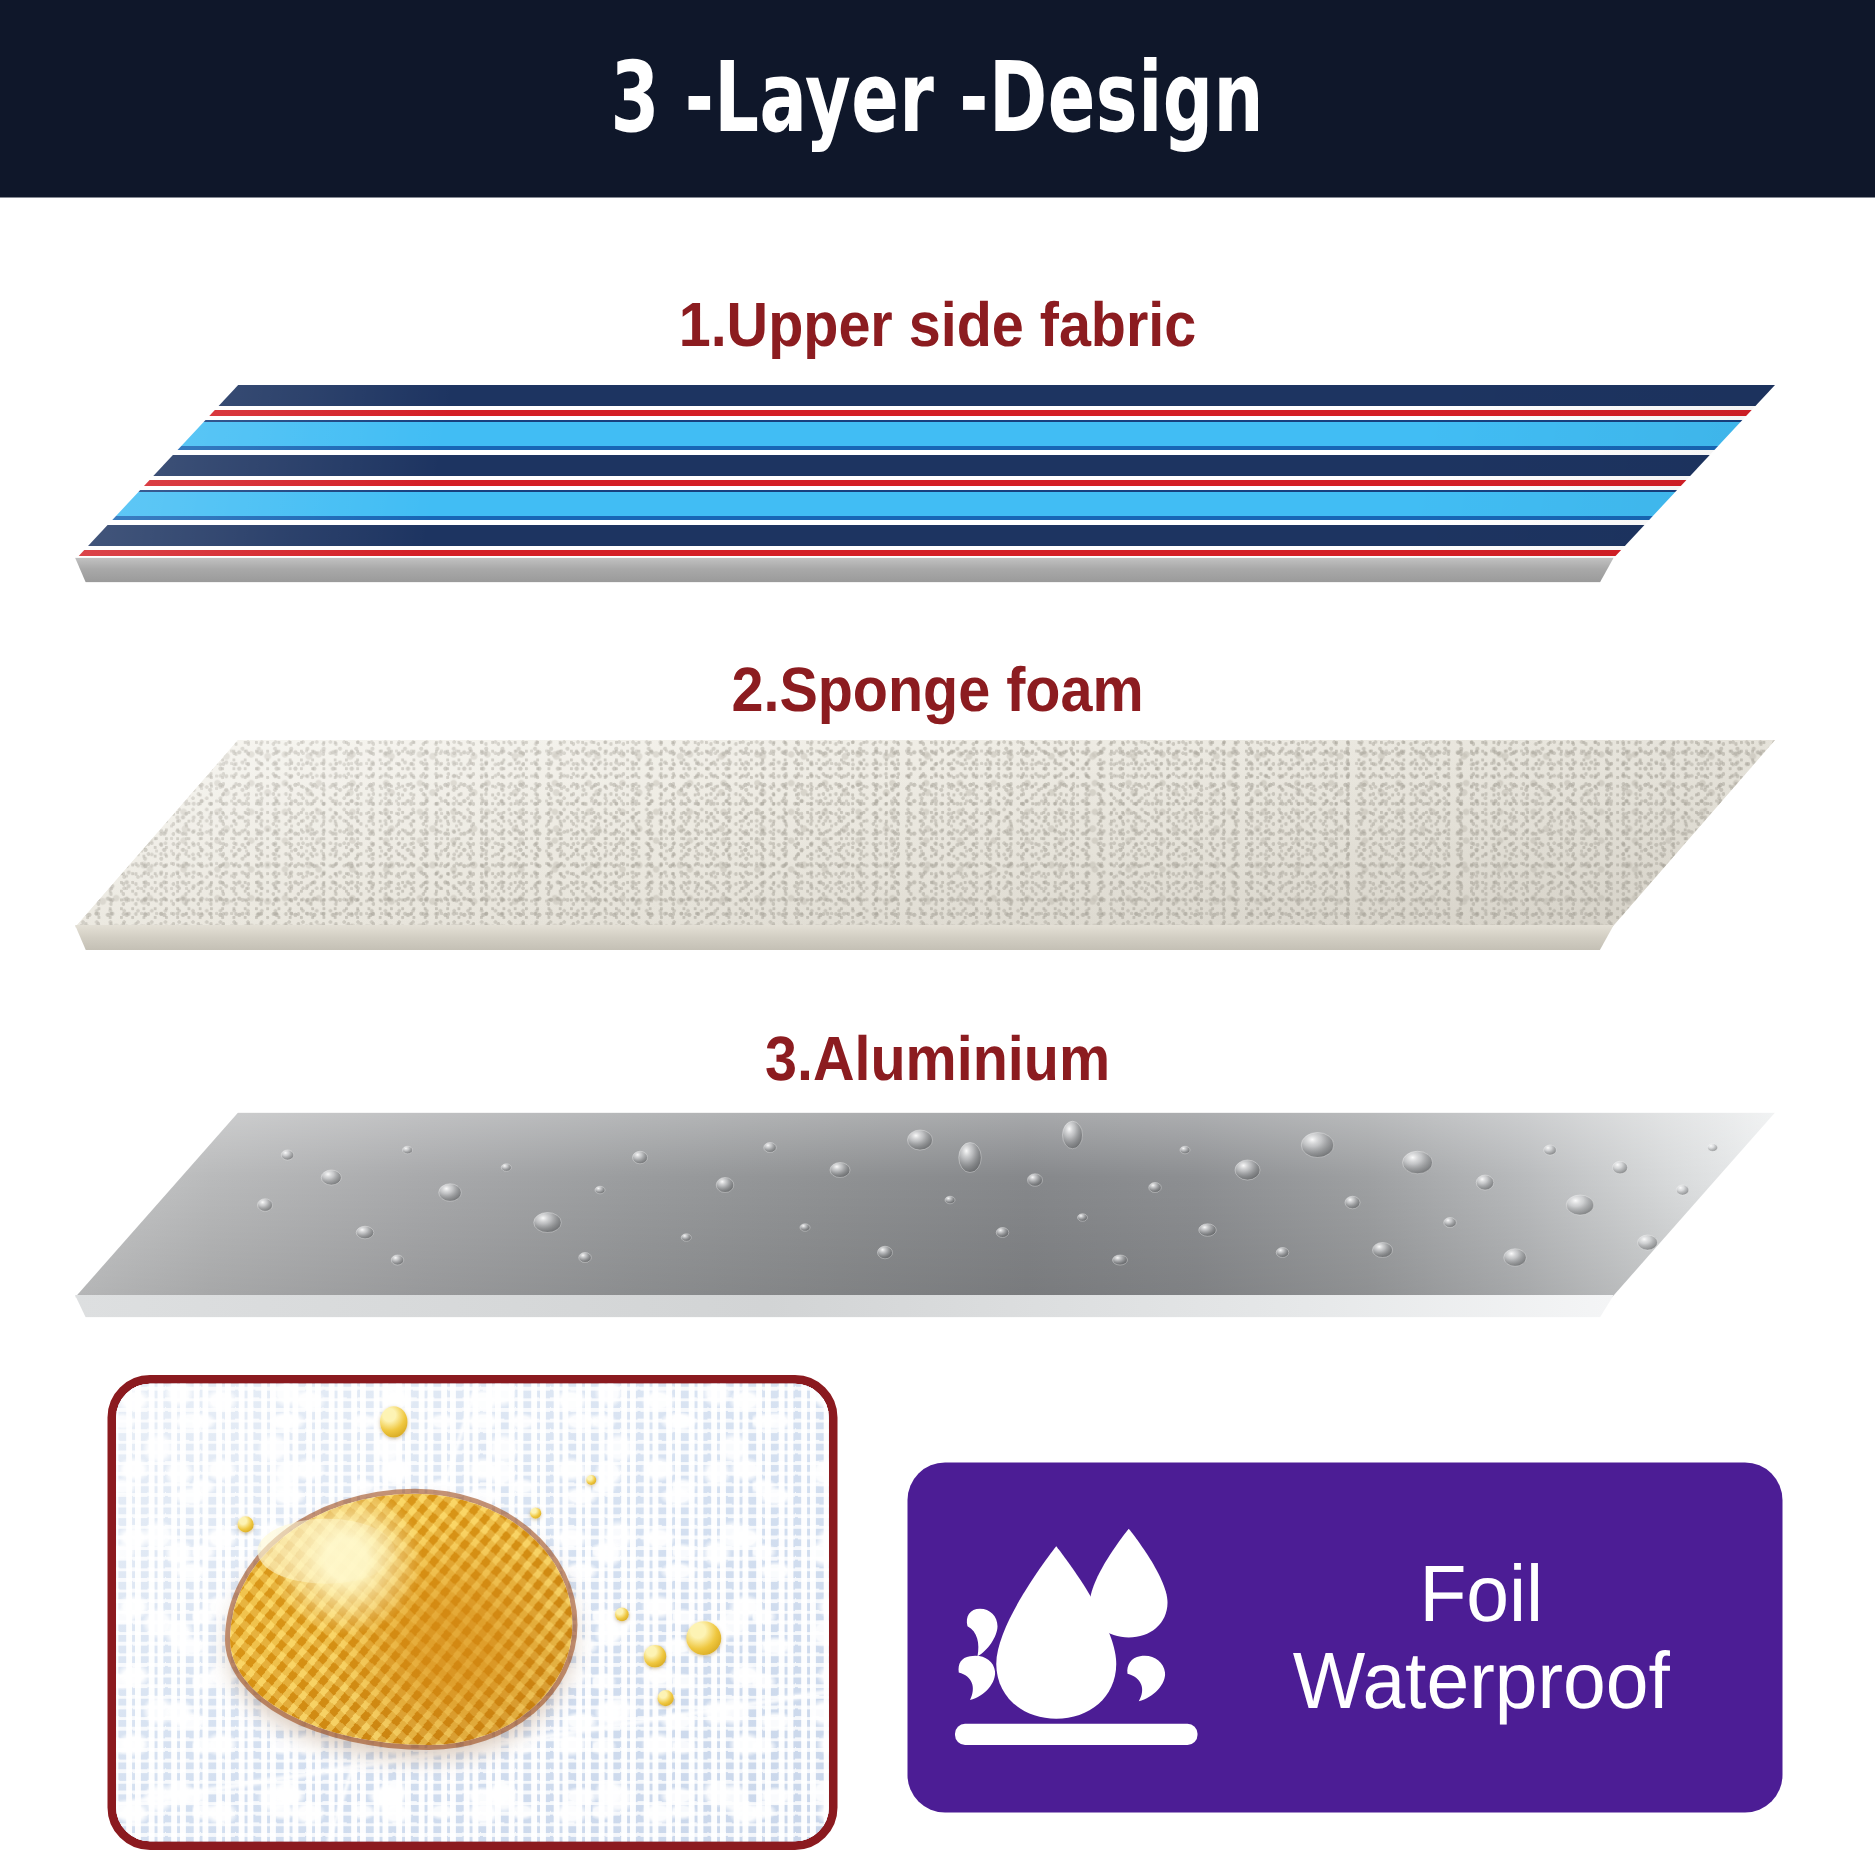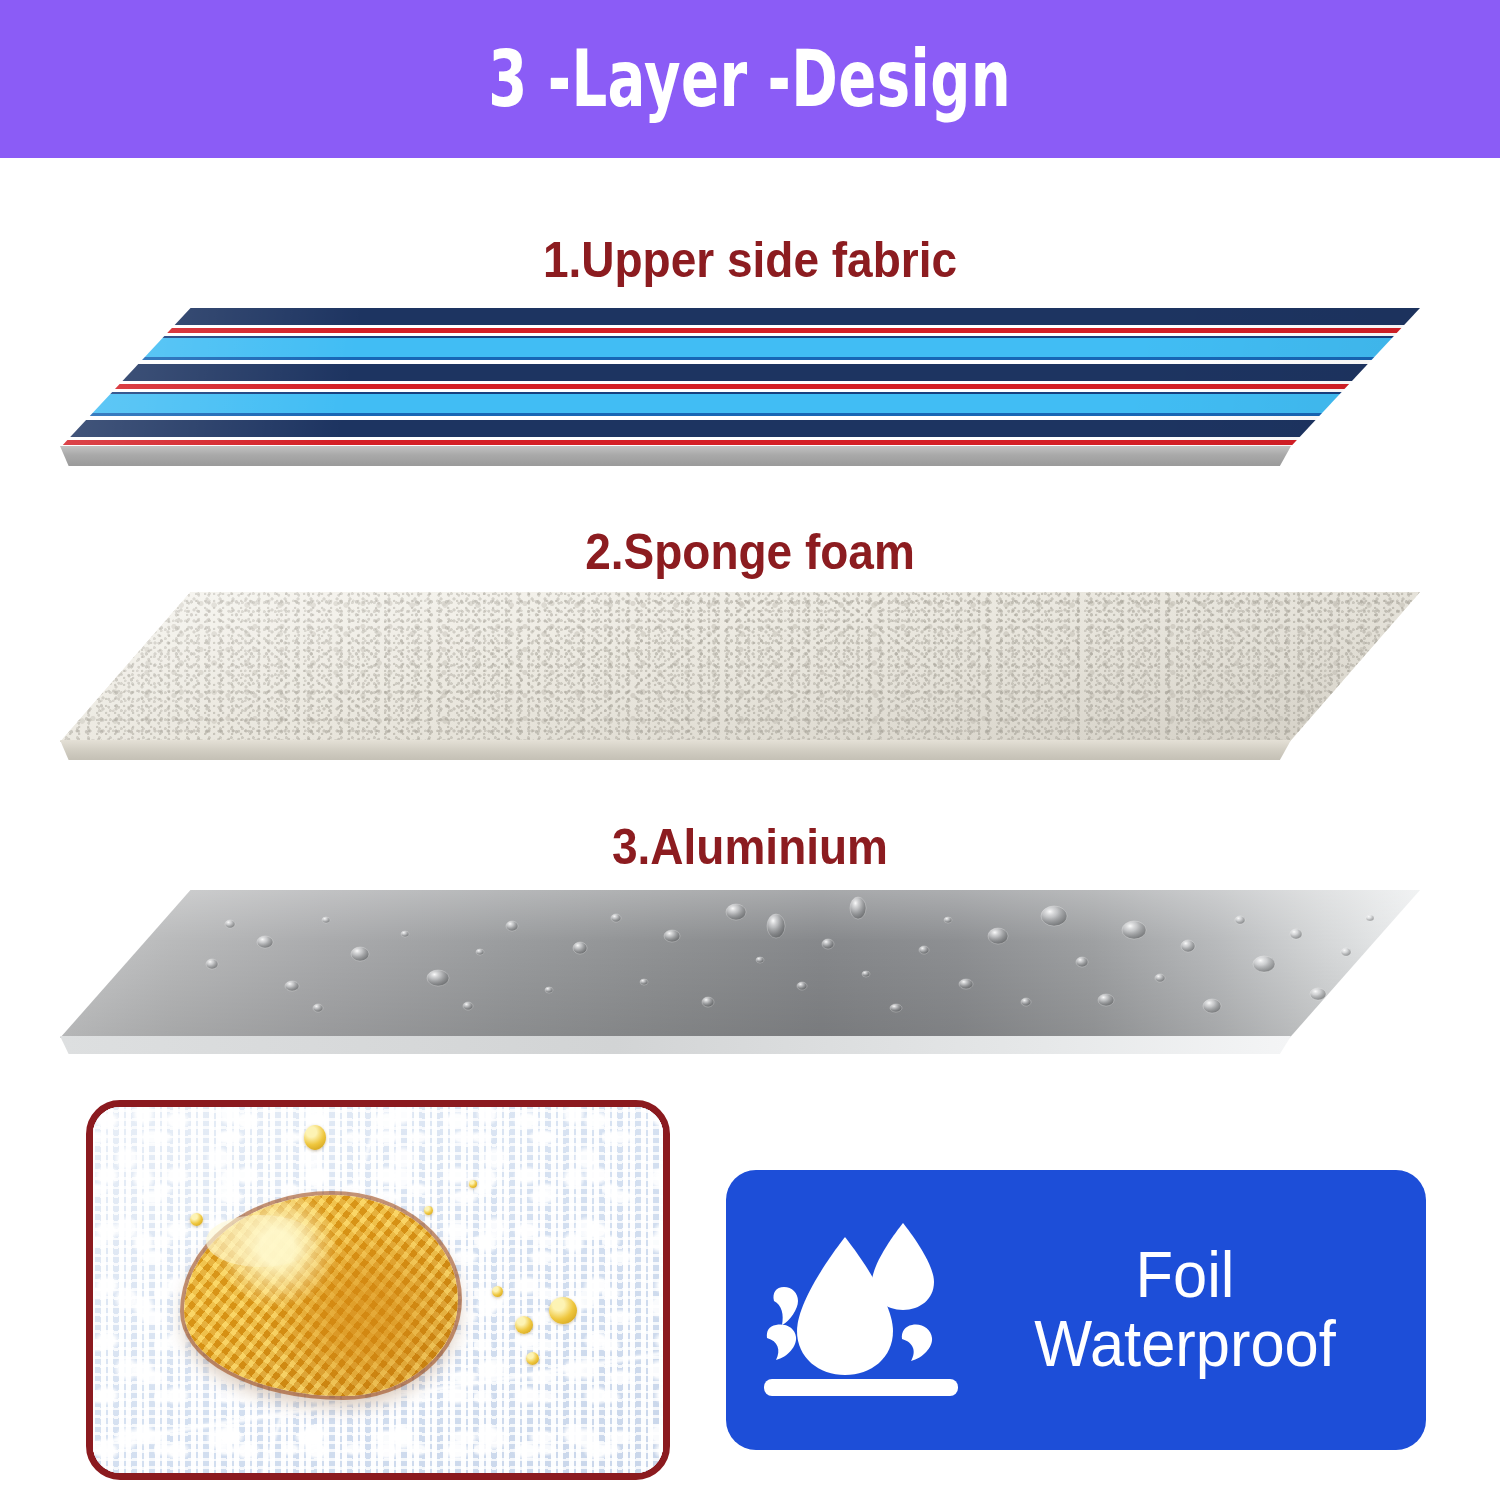--- a/index.html
+++ b/index.html
@@ -9,21 +9,21 @@
     background:#ffffff;
     font-family:"Liberation Sans","DejaVu Sans",sans-serif;
     overflow:hidden;
     position:relative;
   }
   #stage{position:relative;width:1500px;height:1500px;overflow:hidden;background:#fff;}
 
   
   .header-band{
     position:absolute;left:0;top:0;width:1500px;height:158px;
-    background:#8b5cf6;
+    background:#0f172a;
     display:flex;align-items:center;justify-content:center;
   }
   .header-title{
     color:#ffffff;
     font-size:78px;
     line-height:1;
     font-weight:700;
     letter-spacing:0.5px;
     transform:scaleX(.80);
     transform-origin:center center;
@@ -186,21 +186,21 @@
   #md3{left:74%;top:57%;width:18px;height:18px;}
   #md4{left:70%;top:49%;width:11px;height:11px;}
   #md5{left:76%;top:67%;width:13px;height:13px;}
   #md6{left:17%;top:29%;width:13px;height:13px;}
   #md7{left:58%;top:27%;width:9px;height:9px;}
   #md8{left:66%;top:20%;width:8px;height:8px;}
 
   
   #waterproof-badge{
     position:absolute;left:726px;top:1170px;width:700px;height:280px;
-    background:#1d4ed8;border-radius:30px;
+    background:#4c1d95;border-radius:30px;
     display:flex;align-items:center;
     box-sizing:border-box;
     padding:0 28px 0 36px;
   }
   #waterproof-badge .wp-icon{flex:0 0 auto;width:210px;height:195px;}
   #waterproof-badge .wp-text{
     flex:1 1 auto;text-align:center;color:#ffffff;
     font-size:64px;line-height:1.08;font-weight:500;
     transform:scaleX(.96);transform-origin:center center;
   }

